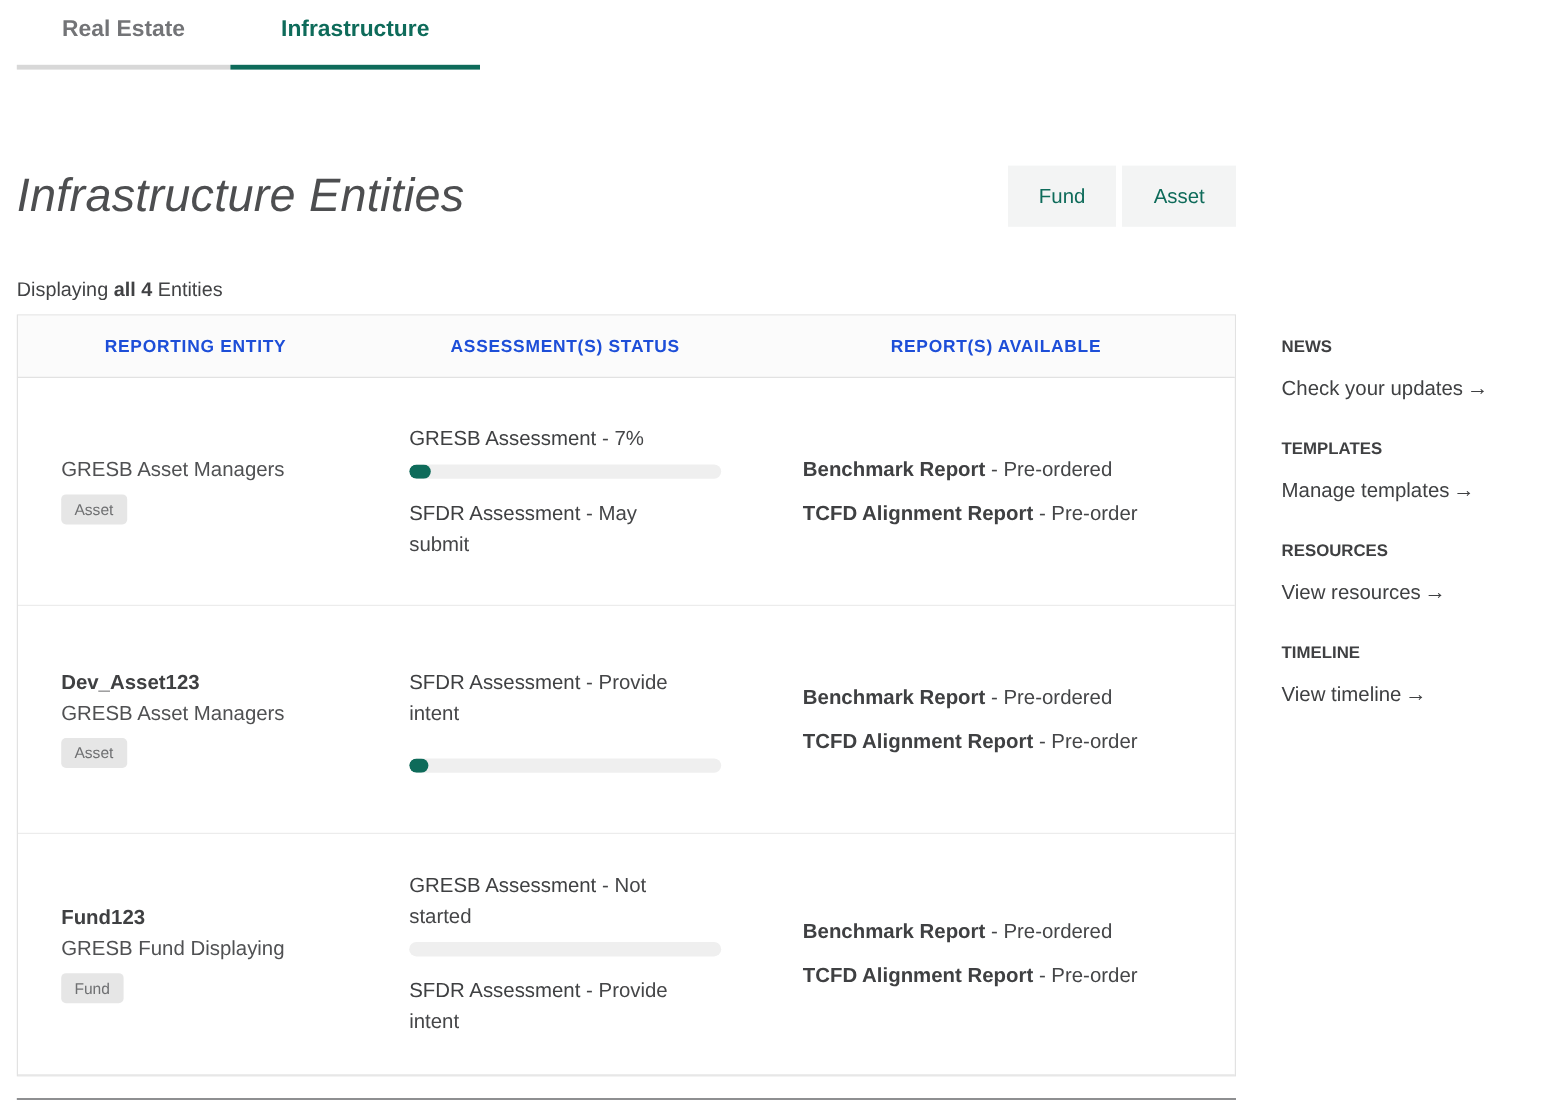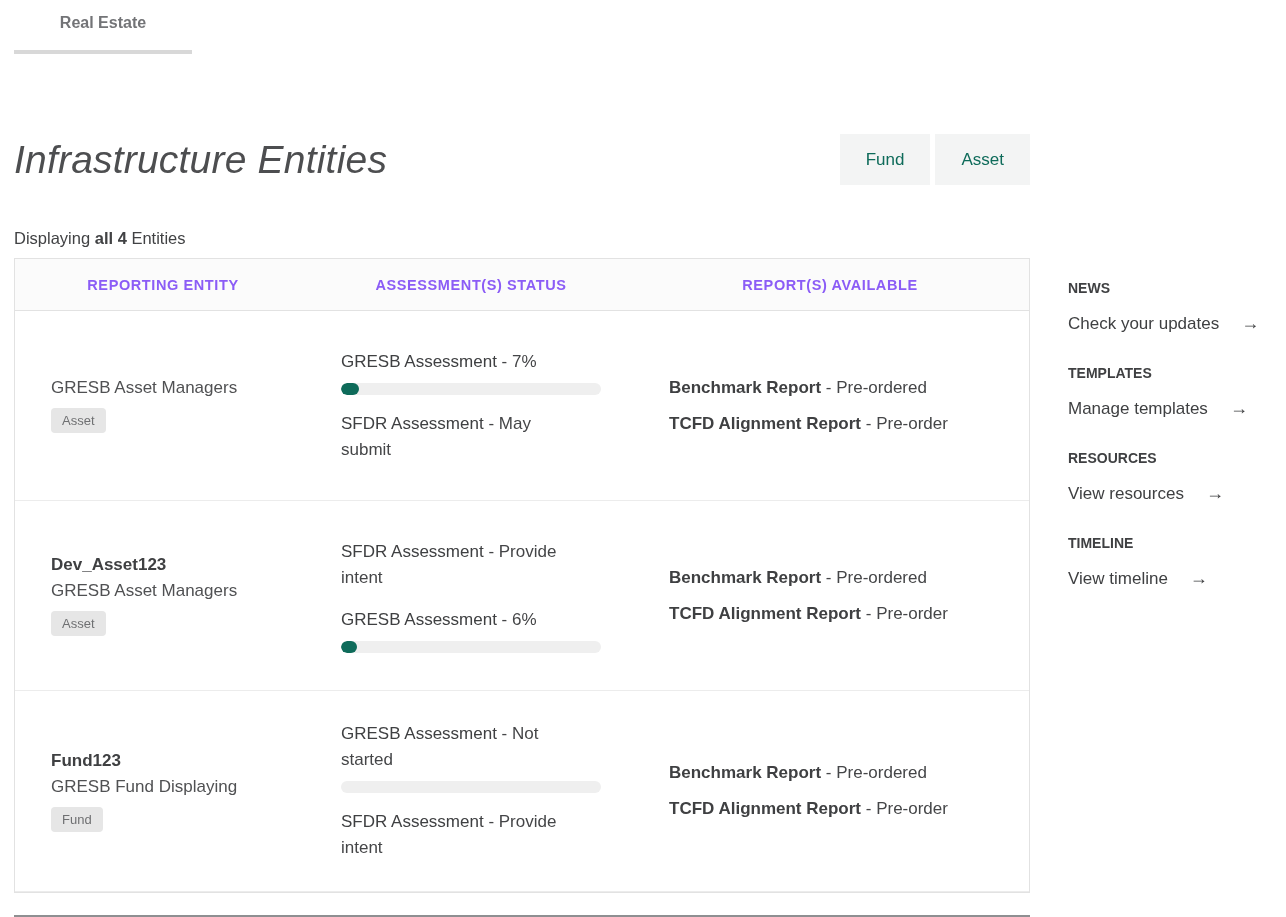--- a/index.html
+++ b/index.html
@@ -8,21 +8,21 @@
     overflow: hidden;
     background: #ffffff;
     font-family: "Liberation Sans", sans-serif;
     color: #4a4b4d;
   }
   .page { position: relative; width: 1286px; height: 917px; }
 
   
   .tabs { display: flex; padding-left: 14px; padding-top: 8px; }
   .tab {
-    font-size: 16px; font-weight: bold;
+    font-size: 19px; font-weight: bold;
     padding: 6px 0 18px 0;
     text-align: center;
     border-bottom: 4px solid #d8d8d8;
     color: #737477;
     cursor: pointer;
   }
   .tab-realestate { width: 178px; }
   .tab-infrastructure { width: 208px; }
   .tab.active { color: #0e6b5a; border-bottom-color: #0e6b5a; }
 
@@ -51,21 +51,21 @@
     background: #fff;
   }
   .thead {
     display: grid; grid-template-columns: 296px 320px 398px;
     background: #fbfbfb;
     border-bottom: 1px solid #e2e2e2;
     height: 52px; align-items: center;
   }
   .th {
     text-align: center; font-weight: bold; font-size: 14.5px;
-    letter-spacing: 0.6px; color: #8b5cf6;
+    letter-spacing: 0.6px; color: #1d4ed8;
   }
   .trow {
     display: grid; grid-template-columns: 296px 320px 398px;
     border-bottom: 1px solid #ececec;
     padding: 30px 0;
     min-height: 190px;
     align-items: center;
     cursor: pointer;
   }
   .cell-entity { padding-left: 36px; }
@@ -89,38 +89,39 @@
   .cell-reports { padding-left: 38px; display: flex; flex-direction: column; gap: 16px; }
   .report { font-size: 17px; color: #454648; }
   .report-name { font-weight: bold; color: #3f4042; text-align: center; }
 
   
   .sidebar { position: absolute; left: 1068px; top: 280px; width: 210px; }
   .side-section { margin-bottom: 25px; }
   .side-heading { font-size: 14px; font-weight: bold; color: #3f4042; margin-bottom: 17px; }
   .side-link {
     font-size: 17px; color: #3f4042; cursor: pointer;
-    display: inline-flex; align-items: center; gap: 22px;
+    display: inline-flex; align-items: center; gap: 3px;
     margin-bottom: 6px;
   }
   .arrow-icon { font-size: 18px; color: #3f4042; }
 
   
   .cutoff-line {
     position: absolute; left: 14px; bottom: 0; width: 1016px; height: 2px;
     background: #8e8f91;
   }
 </style>
 </head>
 <body>
 
 <div class="page">
 
   <div class="tabs">
     <div class="tab tab-realestate">Real Estate</div>
+    <div class="tab tab-infrastructure active">Infrastructure</div>
   </div>
 
   <div class="title-row">
     <div class="page-title">Infrastructure Entities</div>
     <div class="actions">
       <button class="action-btn">Fund</button>
       <button class="action-btn">Asset</button>
     </div>
   </div>
 
@@ -164,21 +165,20 @@
       <div class="entity-org">GRESB Asset Managers</div>
       <span class="entity-badge">Asset</span>
     </div>
     <div class="cell-assessments">
   <div class="assessment">
     <div class="asm-text"><span class="asm-name">SFDR Assessment</span><span> - </span><span>Provide intent</span></div>
 
   </div>
 
   <div class="assessment">
-    <div class="asm-text"><span class="asm-name">GRESB Assessment</span><span> - </span><span>6%</span></div>
     <div class="progress-track" style="background: rgb(239, 239, 239);">
       <div class="progress-fill" style="width: 6%; background: rgb(14, 107, 90);"></div>
     </div>
   </div>
 </div>
     <div class="cell-reports">
   <div class="report"><span class="report-name">Benchmark Report</span><span> - </span><span>Pre-ordered</span></div>
 
   <div class="report"><span class="report-name">TCFD Alignment Report</span><span> - </span><span>Pre-order</span></div>
 </div>

